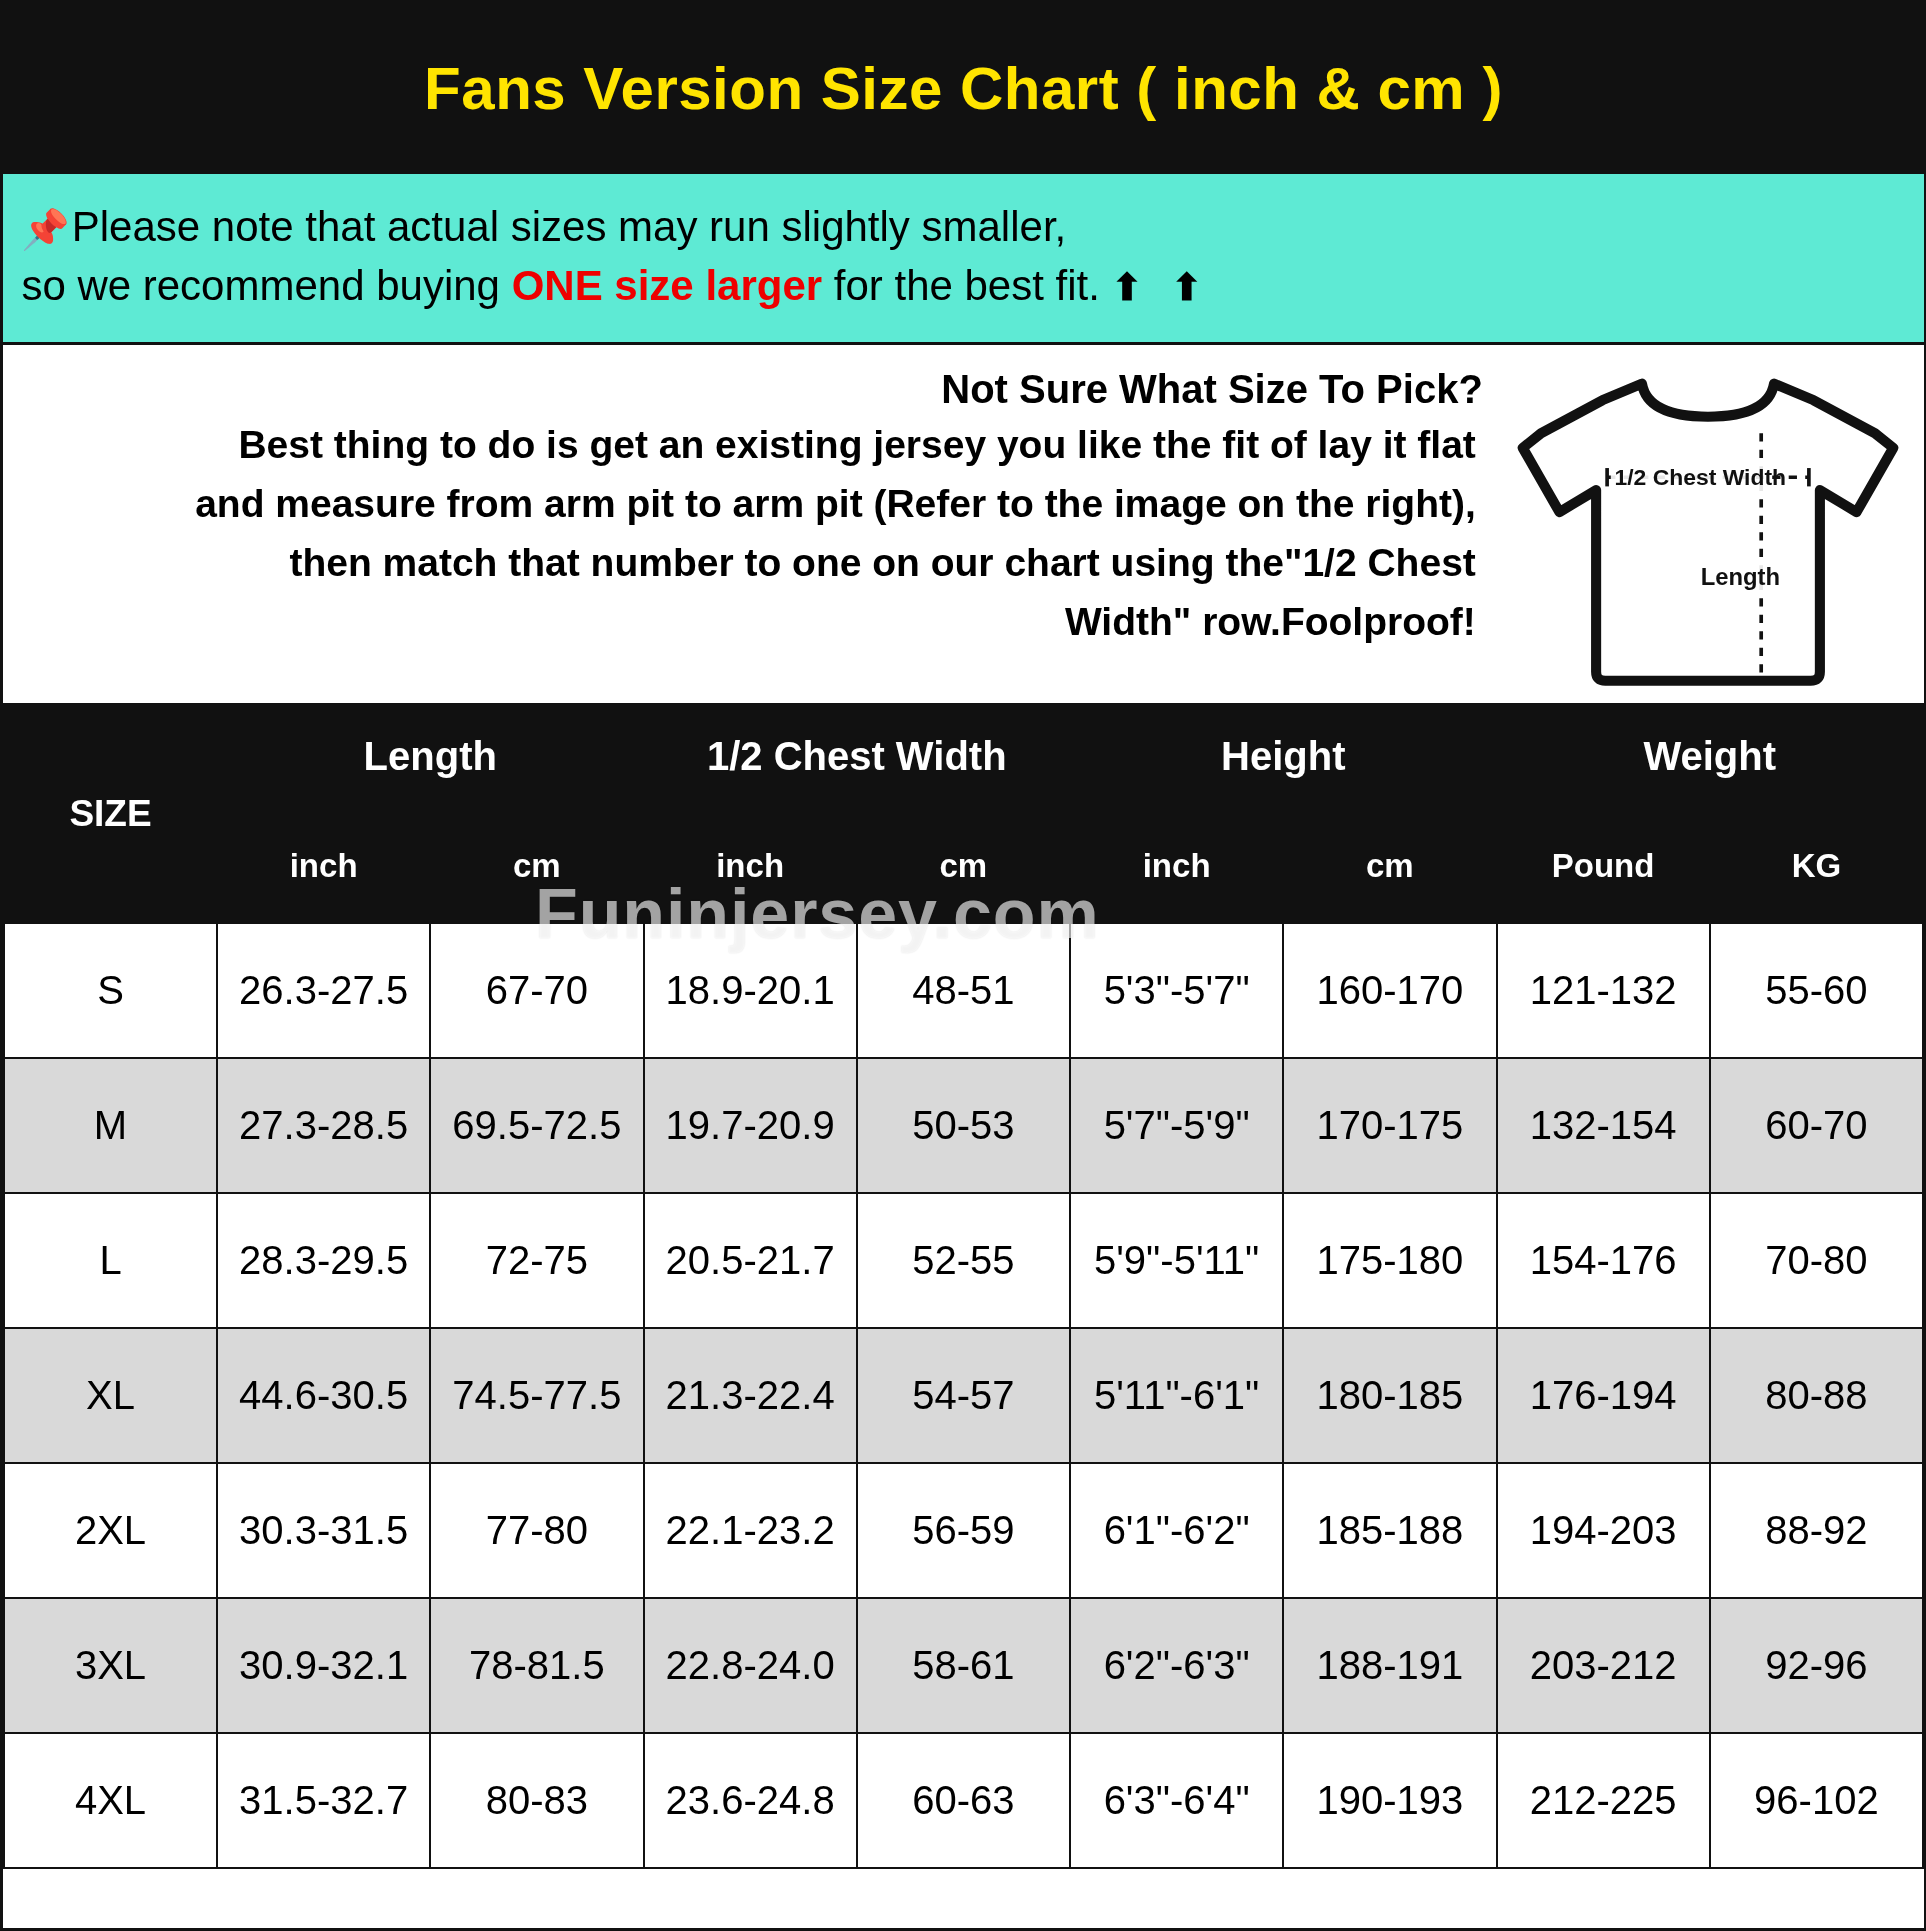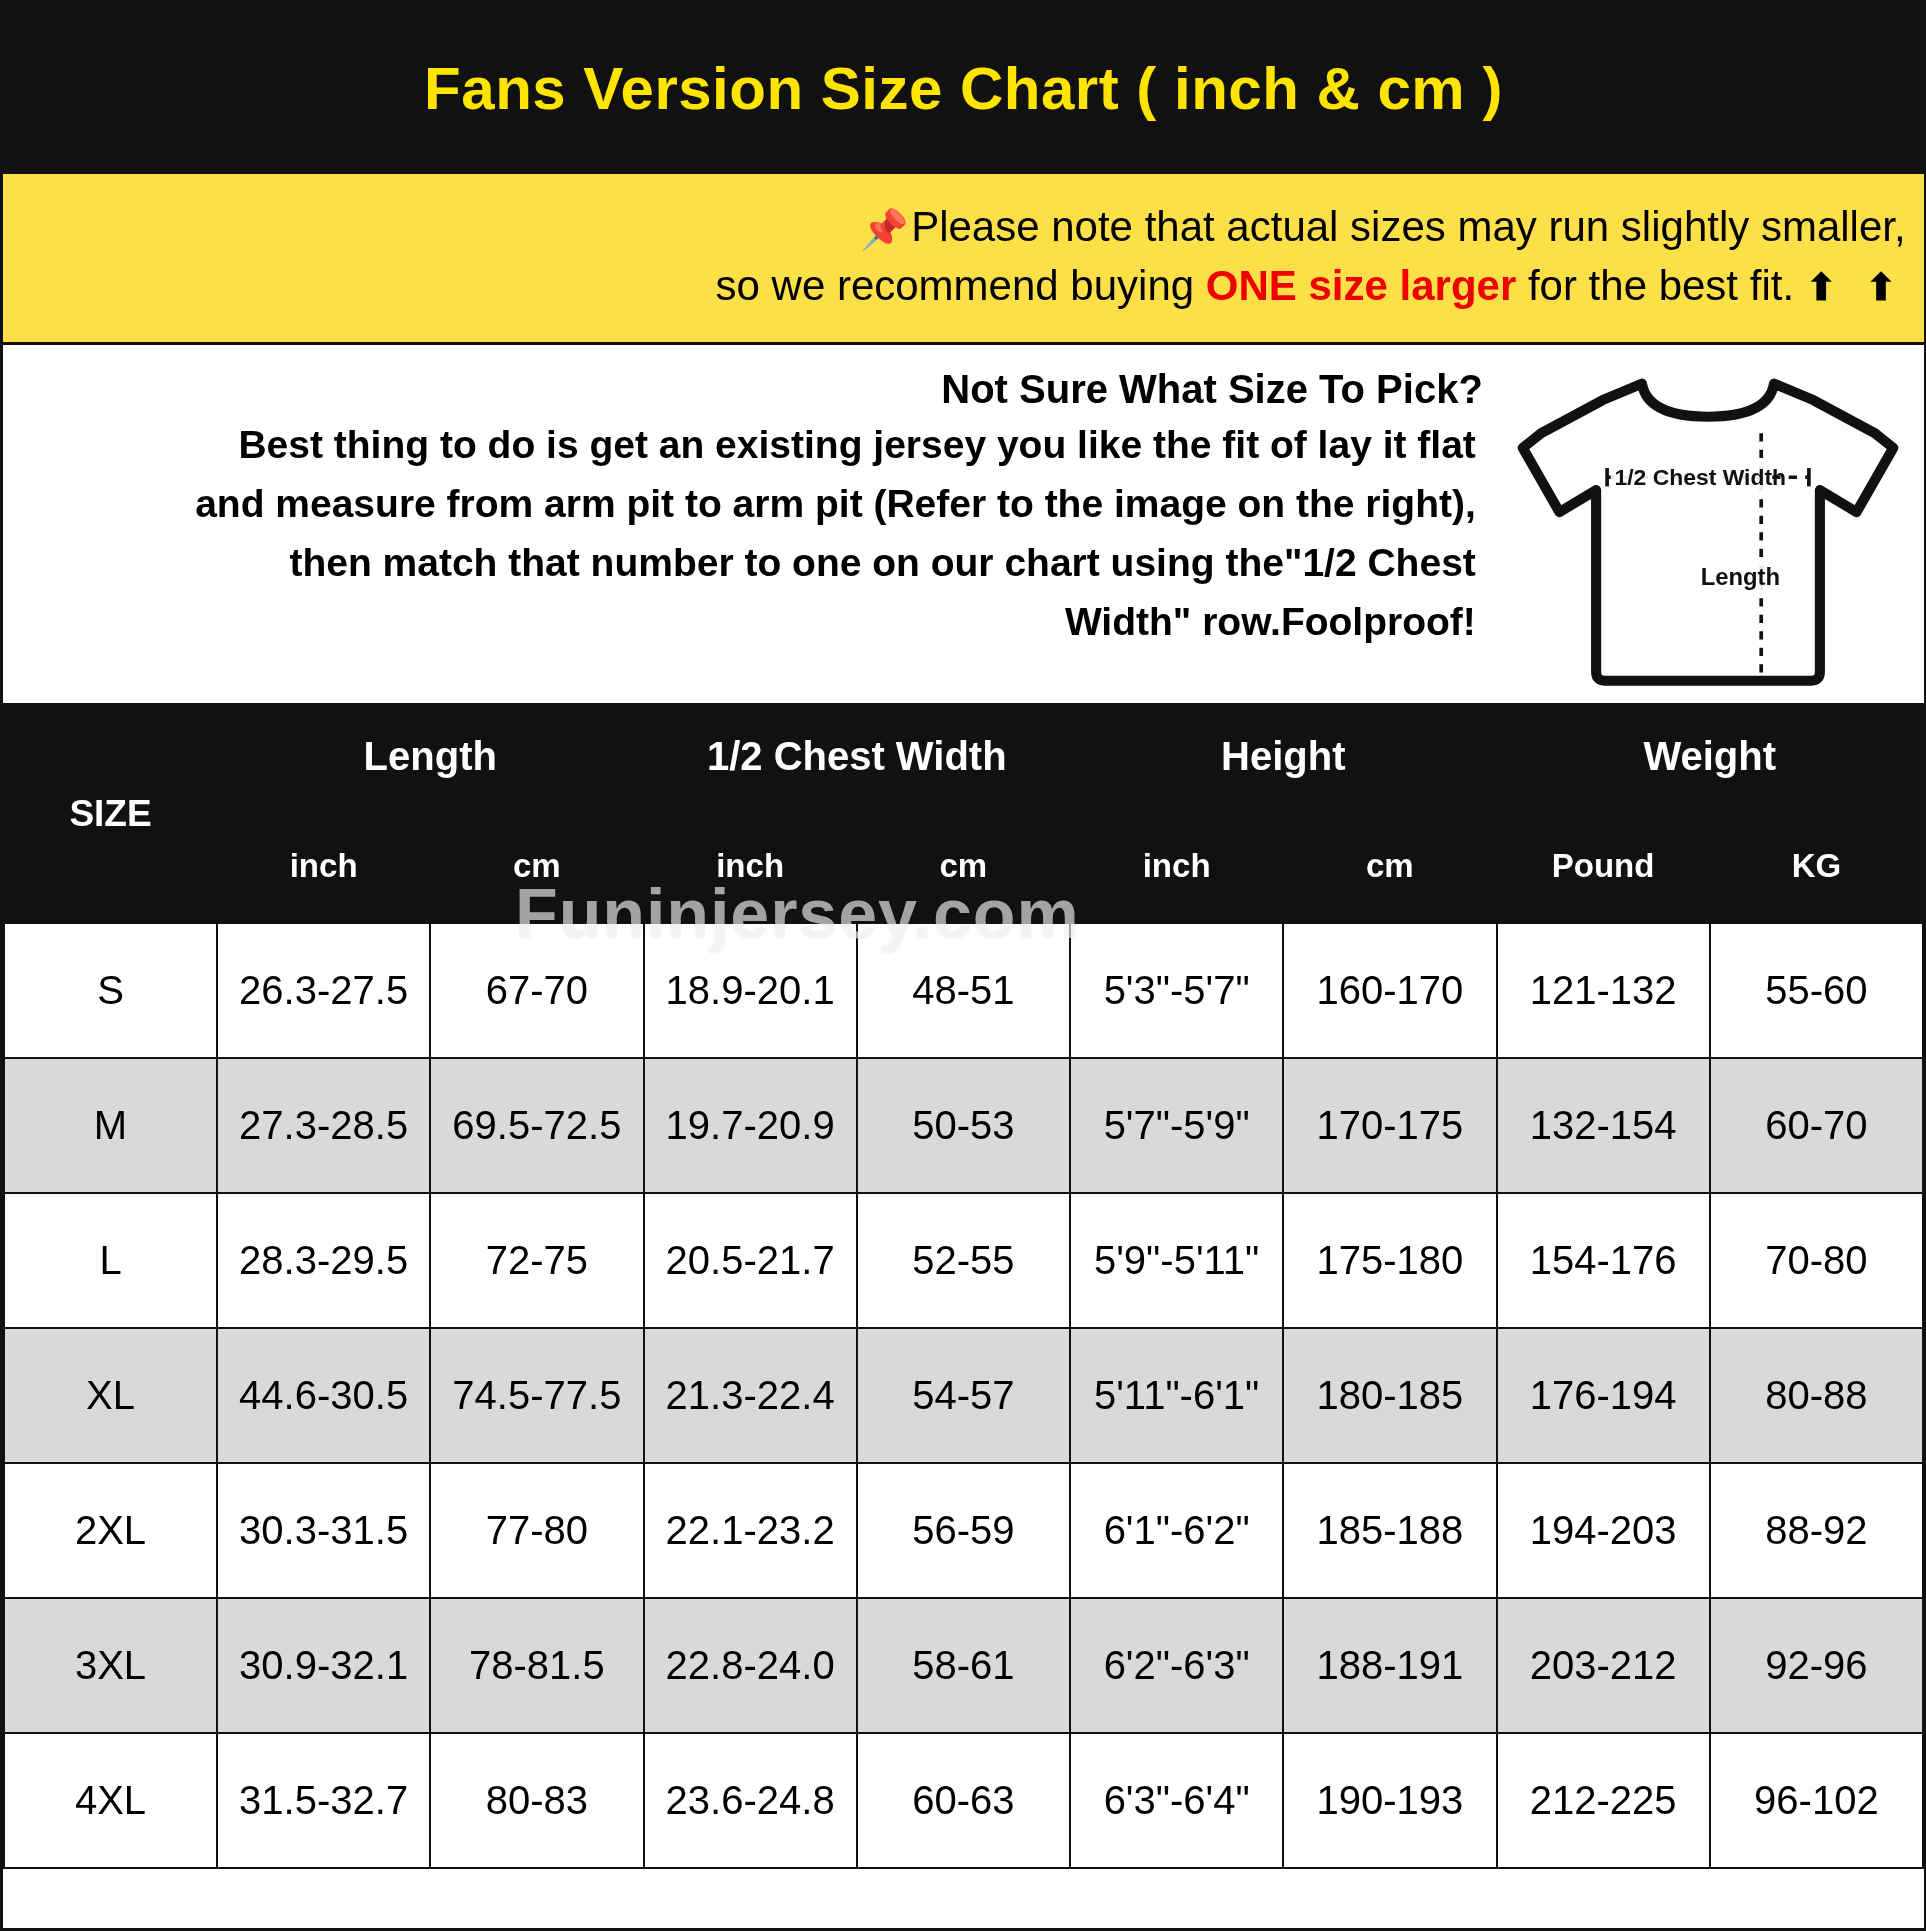--- a/index.html
+++ b/index.html
@@ -35,25 +35,25 @@
     margin: 0;
     color: #ffe400;
     font-size: 60px;
     font-weight: bold;
     letter-spacing: 0.5px;
     font-family: "Liberation Sans", sans-serif;
   }
 
   
   .notebar {
-    background: #fde047;
+    background: #5eead4;
     border-bottom: 3.7px solid #111;
     border-top: 0;
     padding: 24px 18.4px 27.5px 18.4px;
-    text-align: right;
+    text-align: left;
   }
   .notebar .line {
     font-size: 42px;
     line-height: 1.38;
     font-weight: normal;
   }
   .pin-icon {
     font-size: 39px;
     vertical-align: -1.8px;
     margin-right: 1.8px;
@@ -140,21 +140,21 @@
   tbody tr.alt td {
     background: #d9d9d9;
   }
   tbody td.size-cell {
     font-size: 40px;
   }
 
   
   .watermark {
     position: absolute;
-    left: 512px;
+    left: 532px;
     top: 871px;
     font-size: 70px;
     font-weight: bold;
     color: rgba(255,255,255,0.62);
     letter-spacing: 0.9px;
     pointer-events: none;
     text-shadow: 0 0 1.8px rgba(0,0,0,0.12);
     font-family: "Liberation Sans", sans-serif;
   }
 </style>

